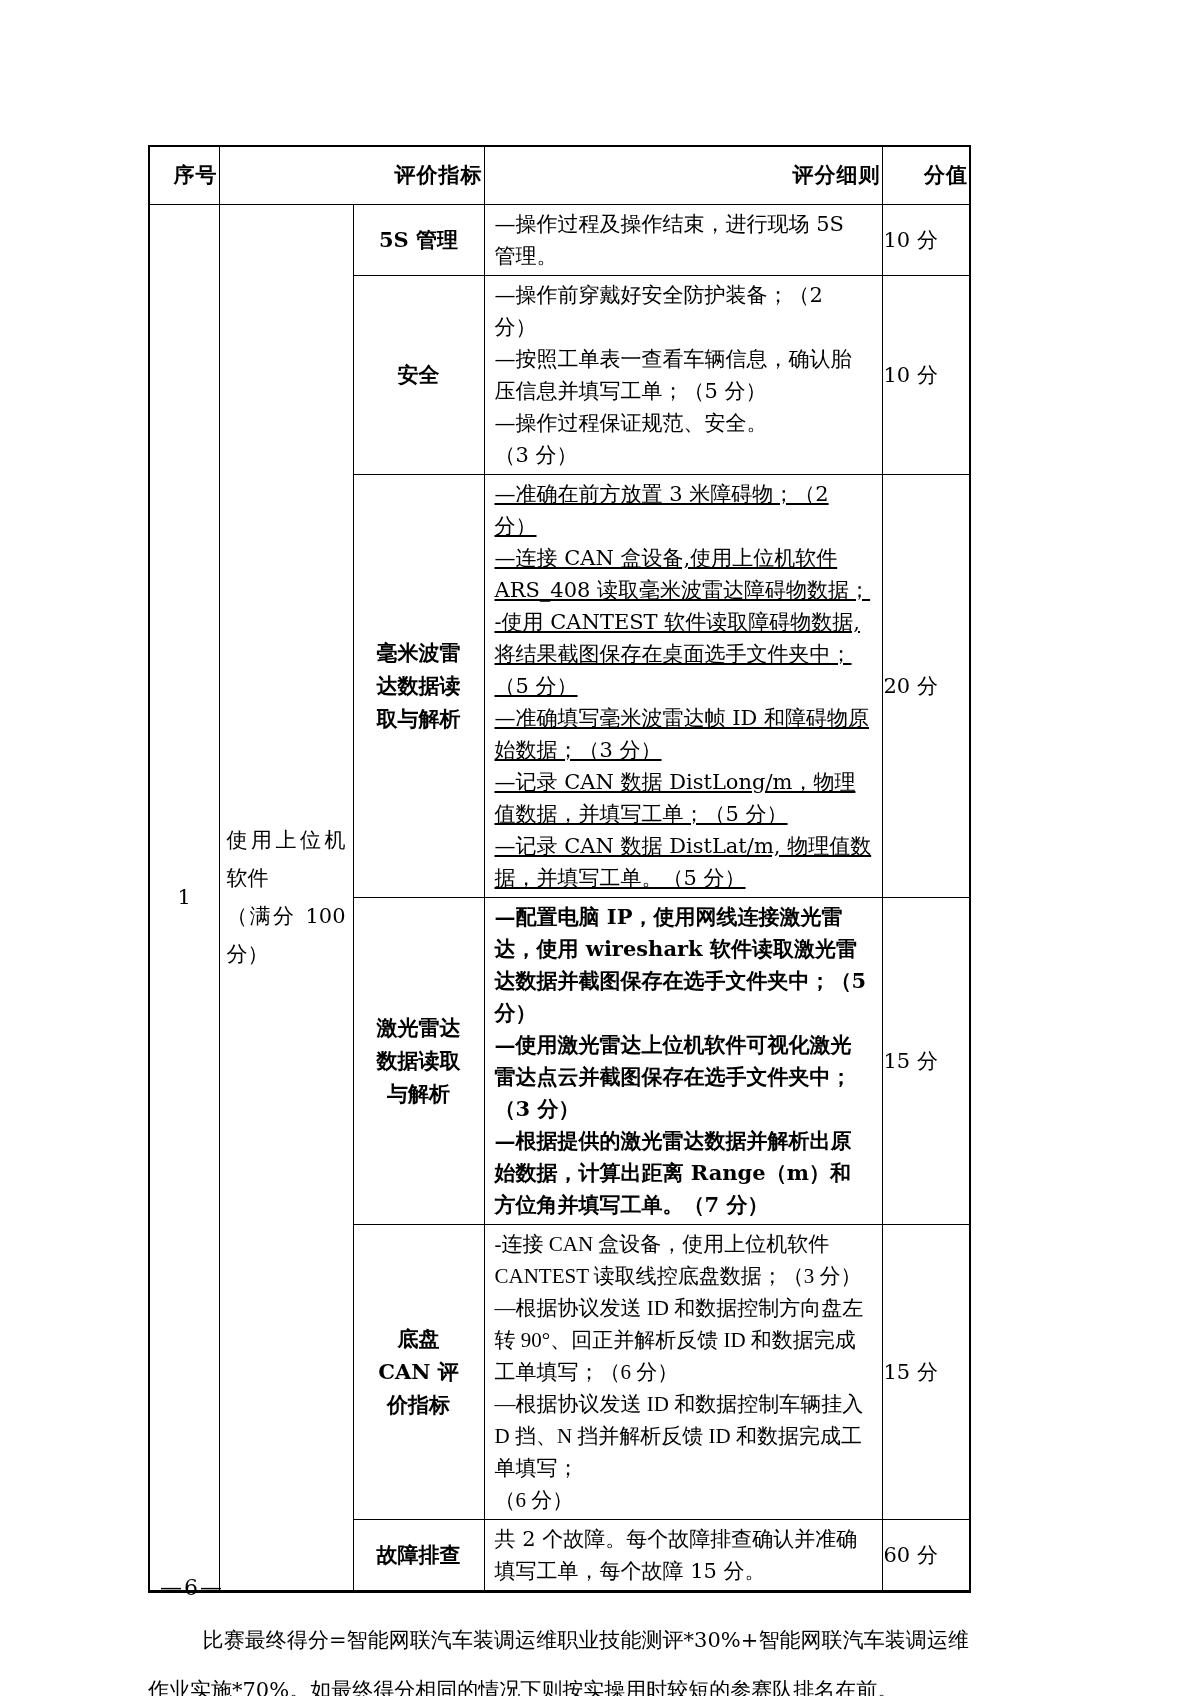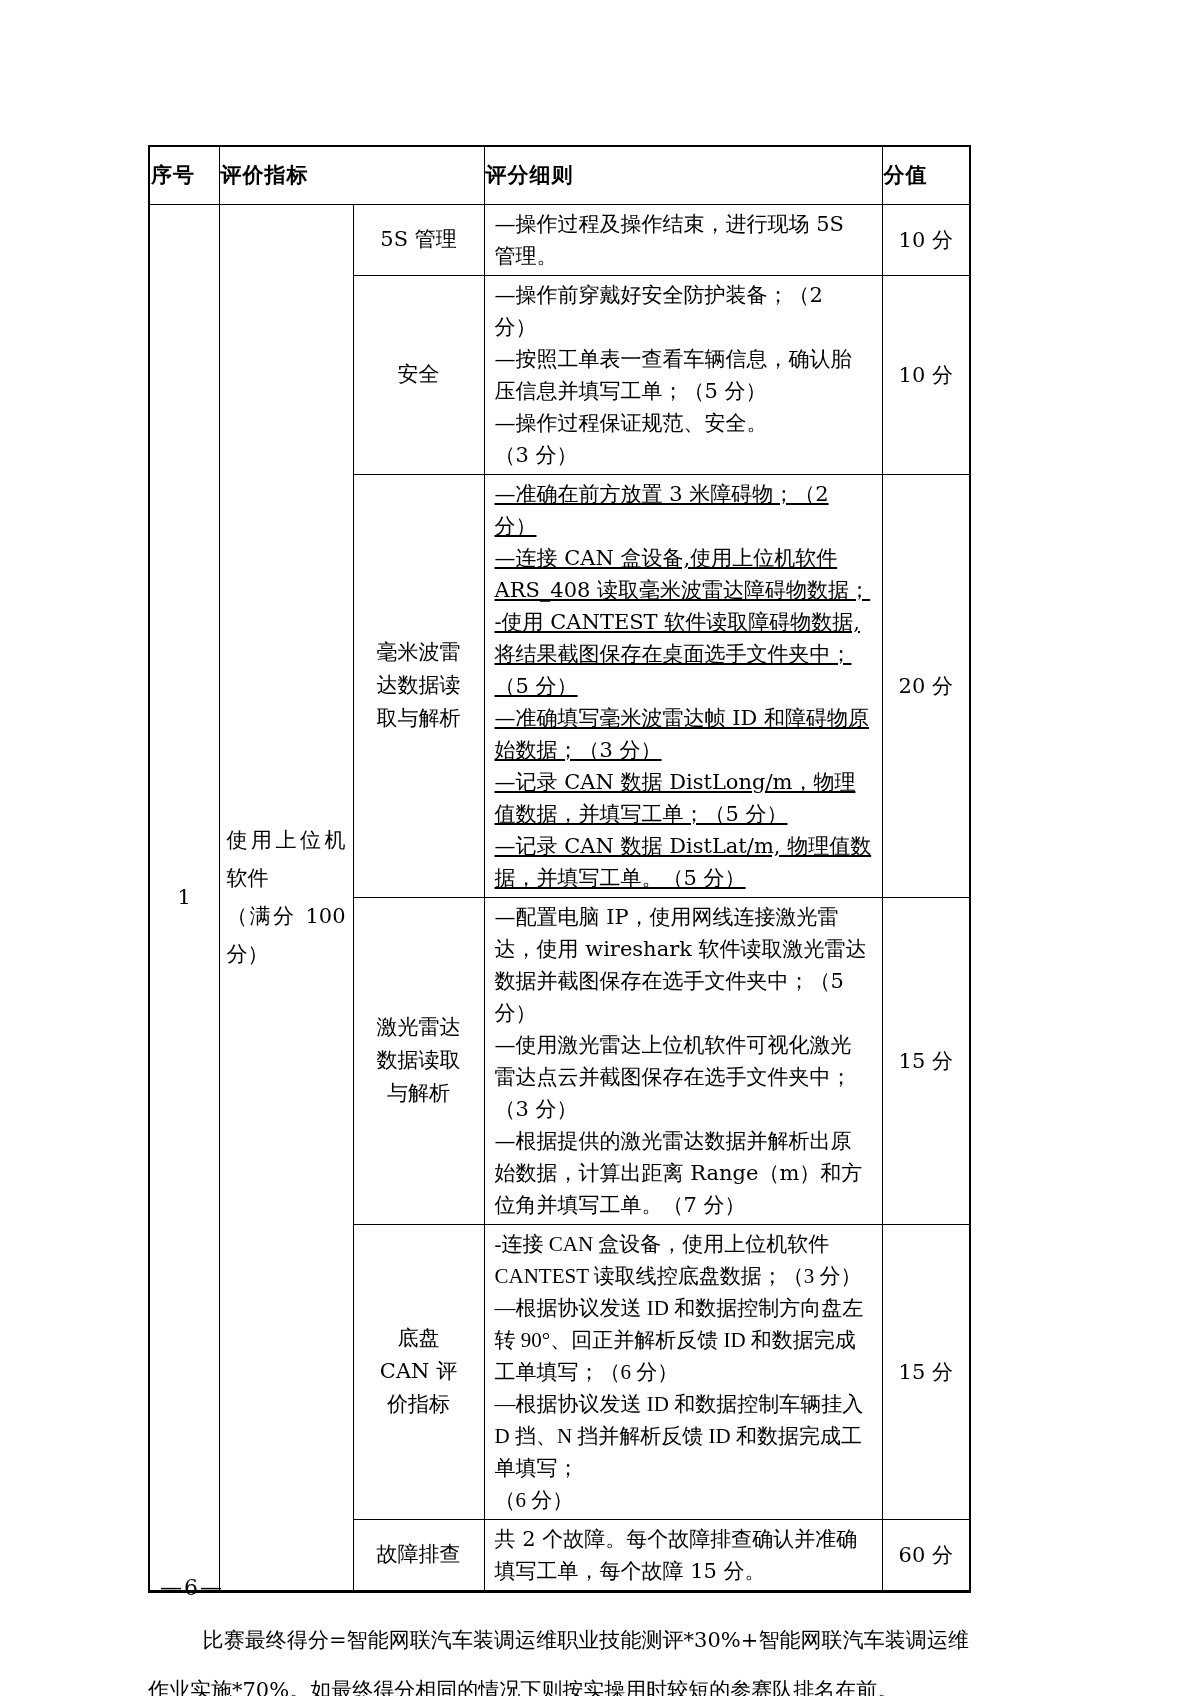--- a/index.html
+++ b/index.html
@@ -9,41 +9,41 @@
     position:relative;overflow:hidden;
   }
   .content{position:absolute;left:148px;top:145px;width:821px;}
   table.score-table{
     border-collapse:collapse;width:100%;table-layout:fixed;
     font-size:21px;
   }
   table.score-table{border:2px solid #000;}
   .score-table th,.score-table td{border:1px solid #000;box-sizing:border-box;}
   .score-table thead th{
-    font-weight:bold;height:58px;text-align:left;vertical-align:middle;
+    font-weight:bold;height:58px;text-align:right;vertical-align:middle;
     font-size:21px;letter-spacing:1px;
   }
   td.seq{ text-align:center;vertical-align:middle;font-size:21px;}
   td.module{
     vertical-align:middle;white-space:pre-line;text-align:justify;
     padding:2px 7px;line-height:38px;font-size:21px;
   }
   td.indicator{
     text-align:center;vertical-align:middle;line-height:33px;
-    padding:2px 20px;font-size:21px;
+    padding:2px 20px;font-size:21px;font-weight:bold;
   }
   td.detail{
     vertical-align:middle;white-space:pre-line;line-height:32px;
     padding:3px 10px;text-align:left;font-size:21px;margin-left:44px;
   }
-  td.score{text-align:center;vertical-align:middle;font-size:21px;}
+  td.score{text-align:left;vertical-align:middle;font-size:21px;}
   tr.r-5s td.detail{height:33px;}
   tr.r-safety td.detail{height:153px;}
   tr.r-radar td.detail{height:348px;text-decoration:underline;}
-  tr.r-lidar td.detail{height:252px;}
+  tr.r-lidar td.detail{height:252px;font-weight:bold;}
   tr.r-chassis td.detail{height:249px;font-family:Liberation Serif, serif;}
   tr.r-fault td.detail{height:60px;}
   table.score-table{border-bottom-width:3px;}
   .note{
     margin:22px 0 0 0;font-size:21px;line-height:50px;
     text-indent:2.6em;text-align:justify;
   }
   .page-number{
     position:absolute;left:160px;top:1575px;font-size:22px;
     letter-spacing:2px;

